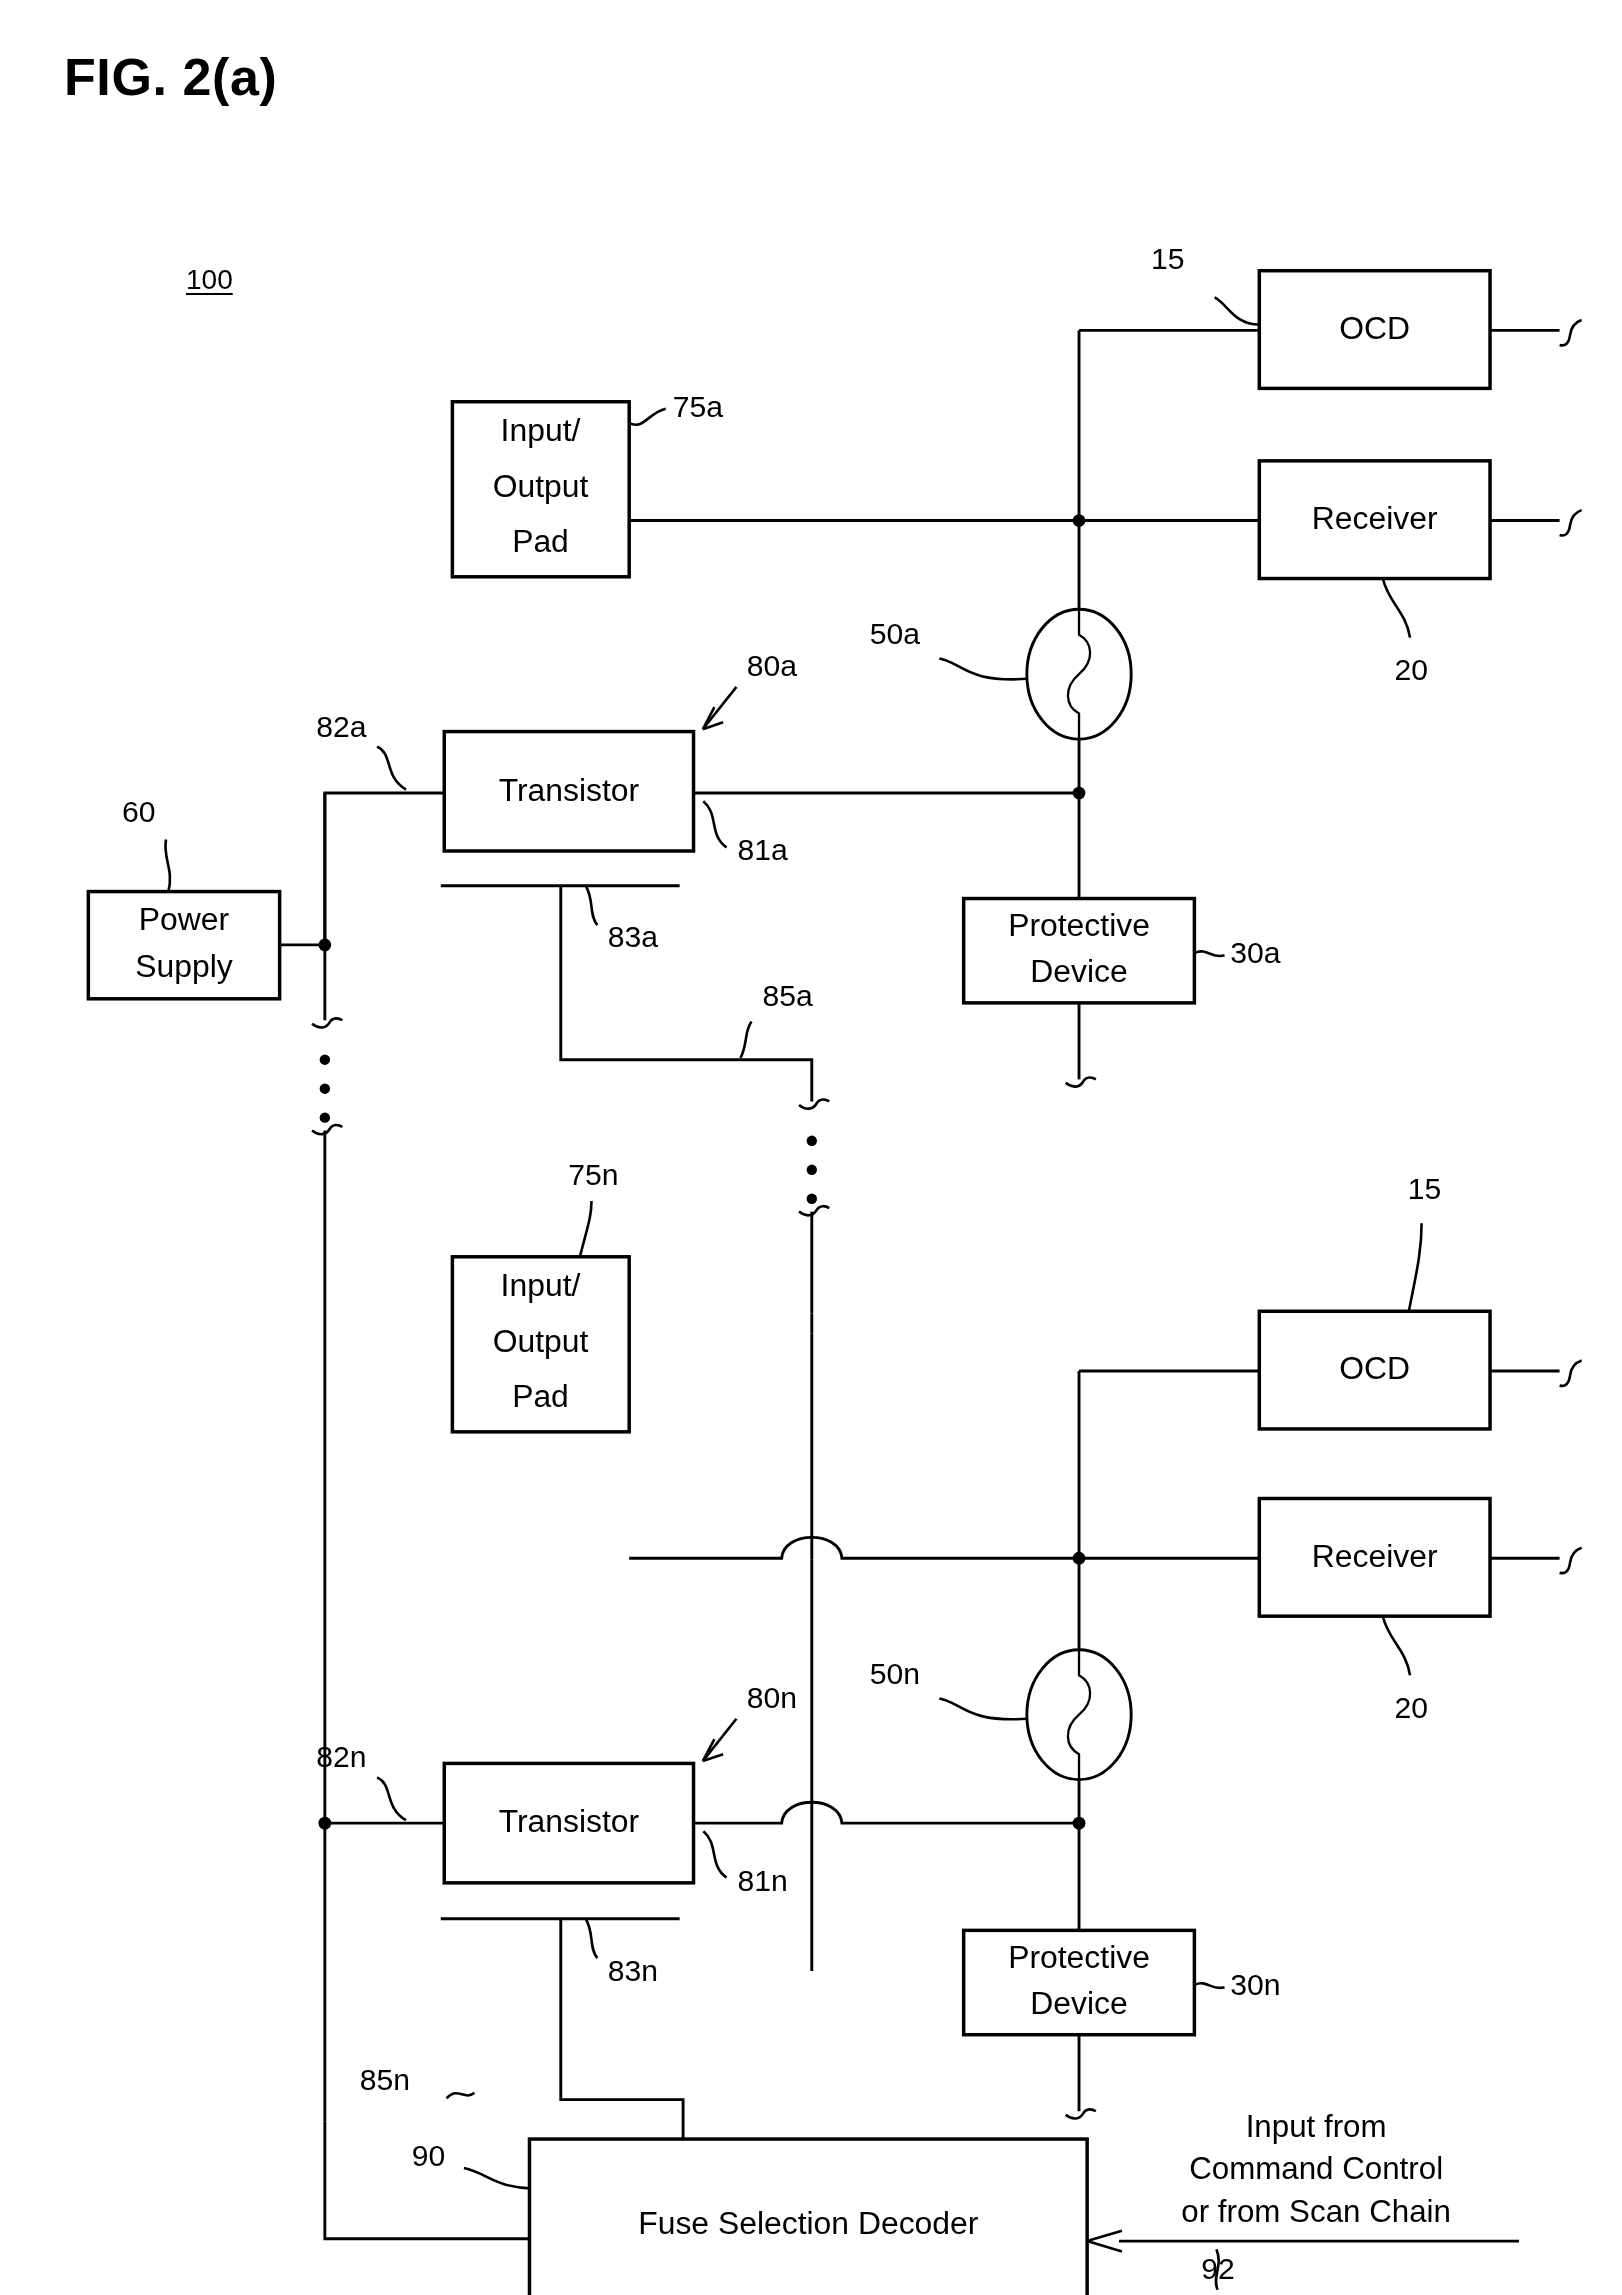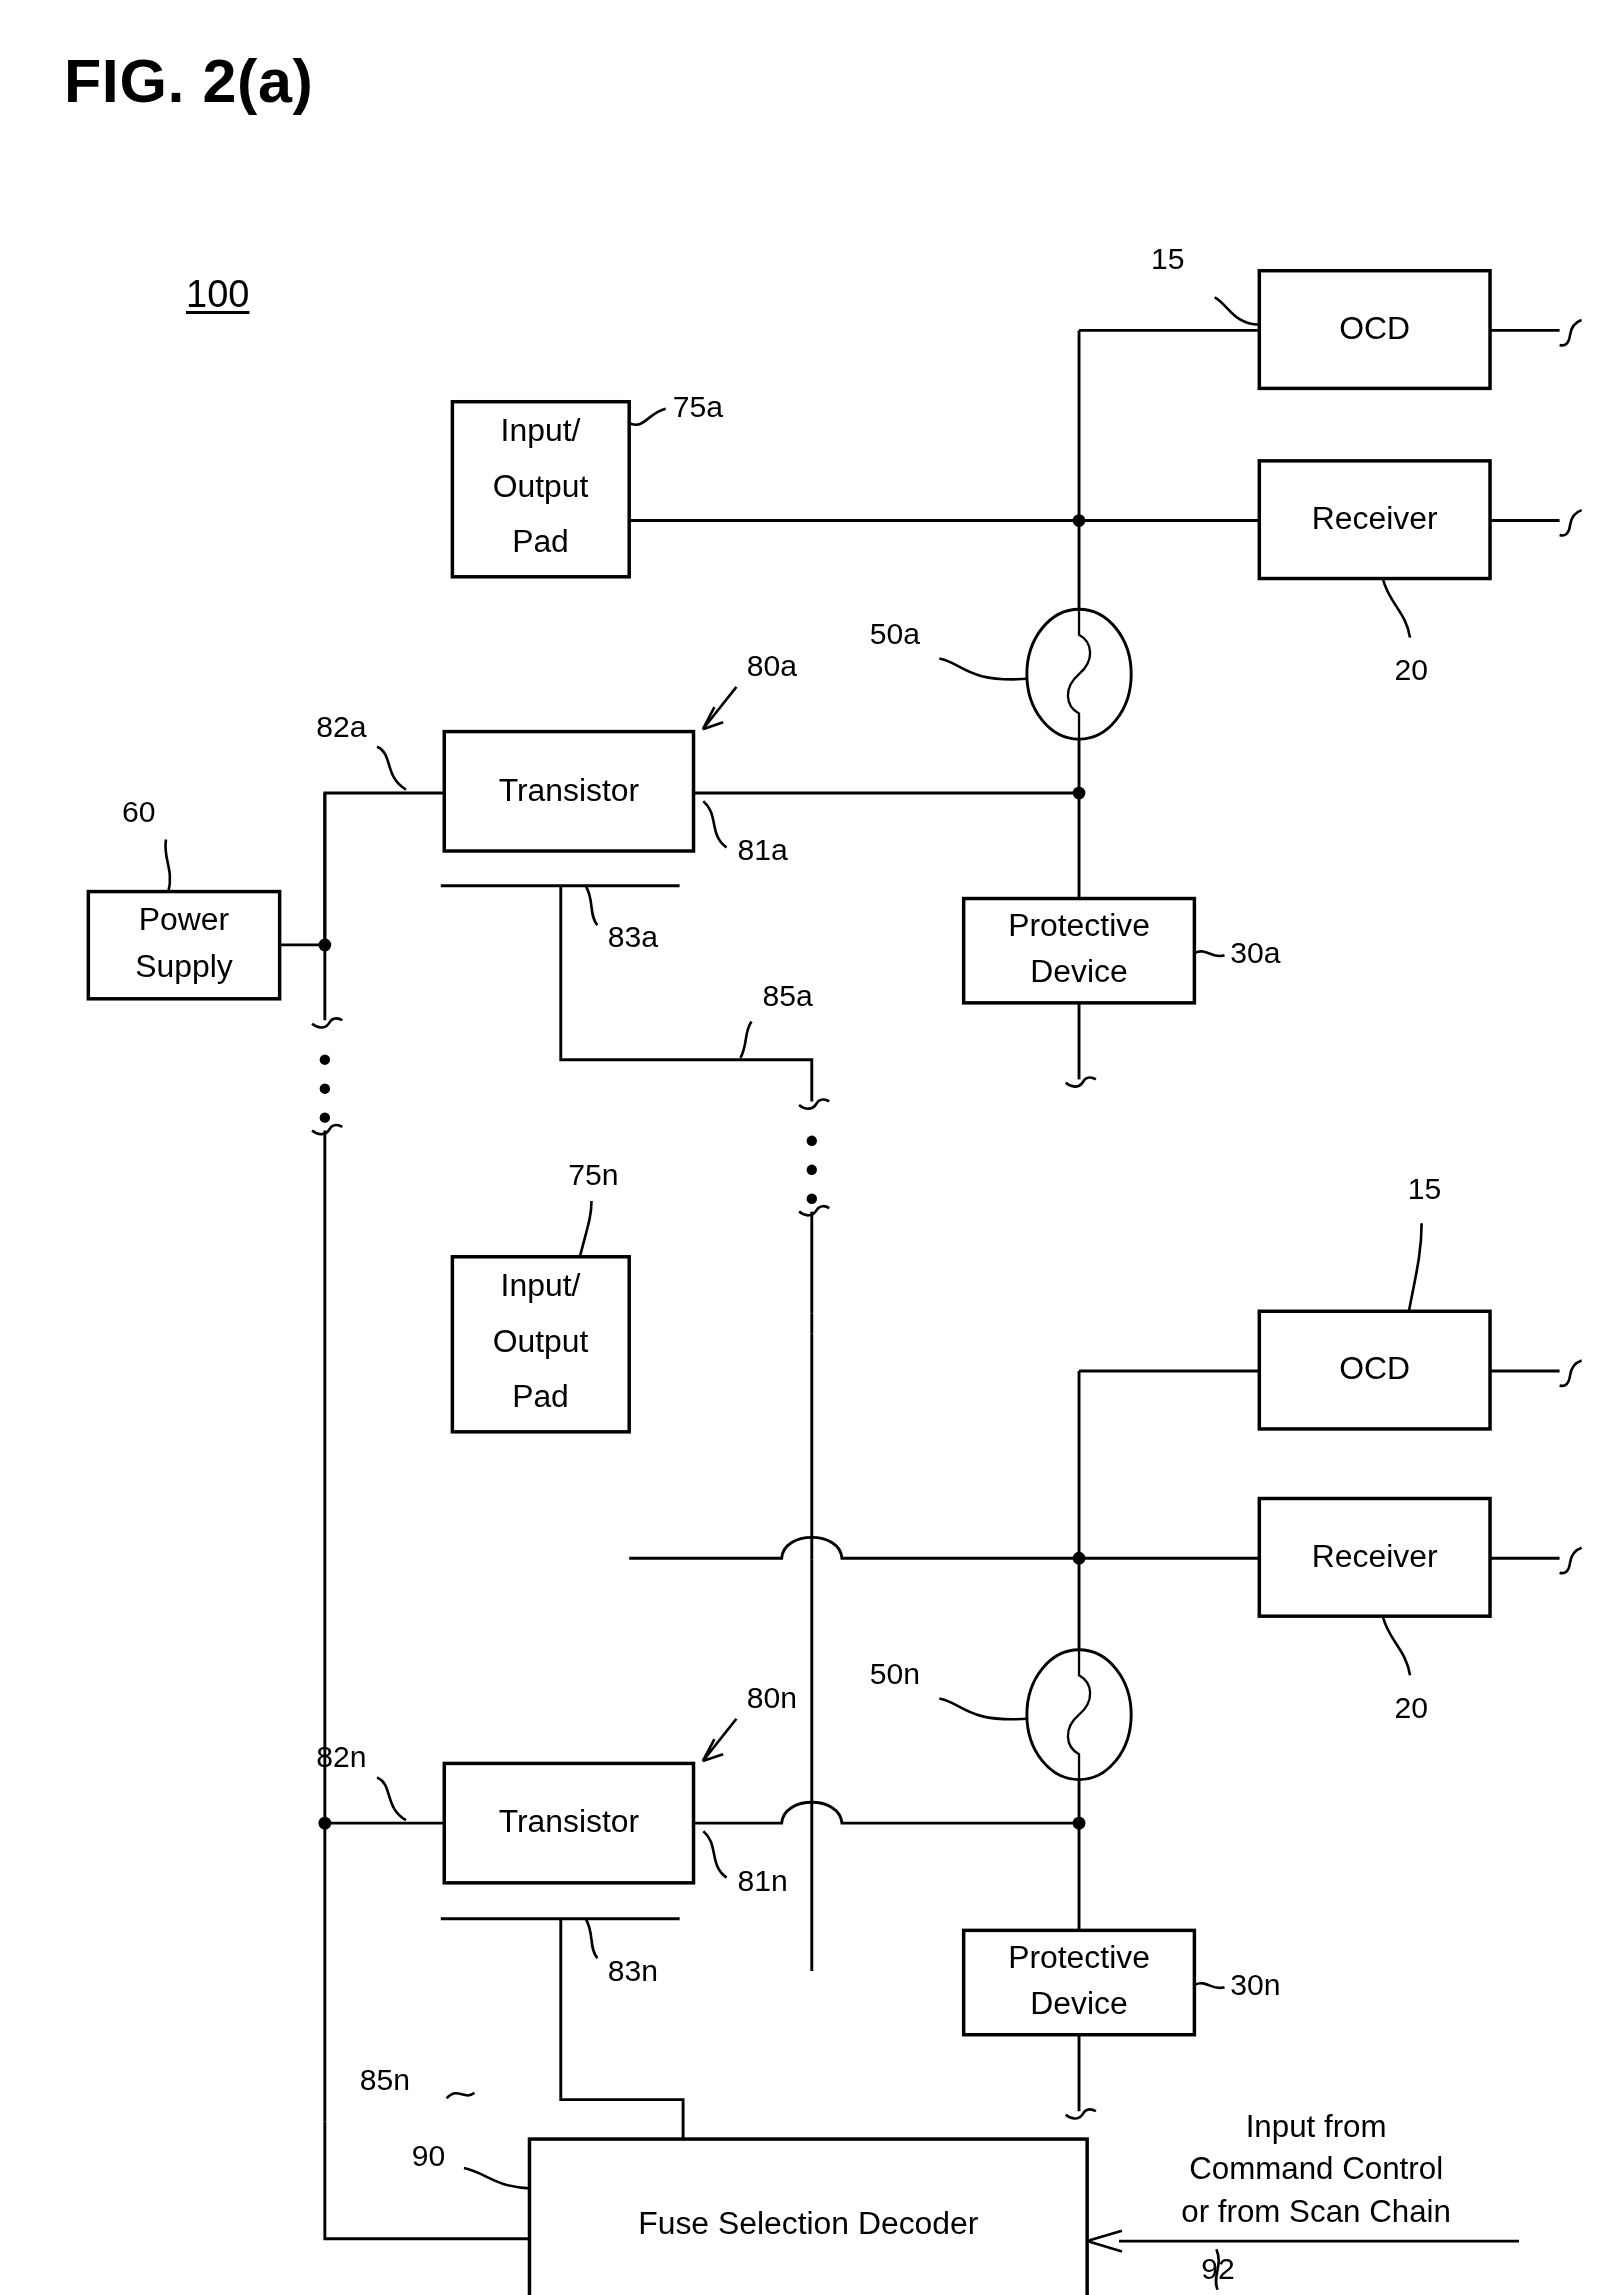--- a/index.html
+++ b/index.html
@@ -11,30 +11,30 @@
     position:relative;
     width:1623px;
     height:2295px;
     background:#ffffff;
     overflow:hidden;
   }
   #fig-title{
     position:absolute;
     left:64px;
     top:51px;
-    font-size:61px;
+    font-size:52px;
     font-weight:bold;
     letter-spacing:0.6px;
     line-height:1;
   }
   #sys-num{
     position:absolute;
     left:186px;
-    top:273px;
-    font-size:38px;
+    top:264px;
+    font-size:28px;
     text-decoration:underline;
     text-underline-offset:4px;
   }
   svg#diagram{
     position:absolute;
     left:0; top:0;
     width:1623px;
     height:2295px;
   }
   .blk-label{

